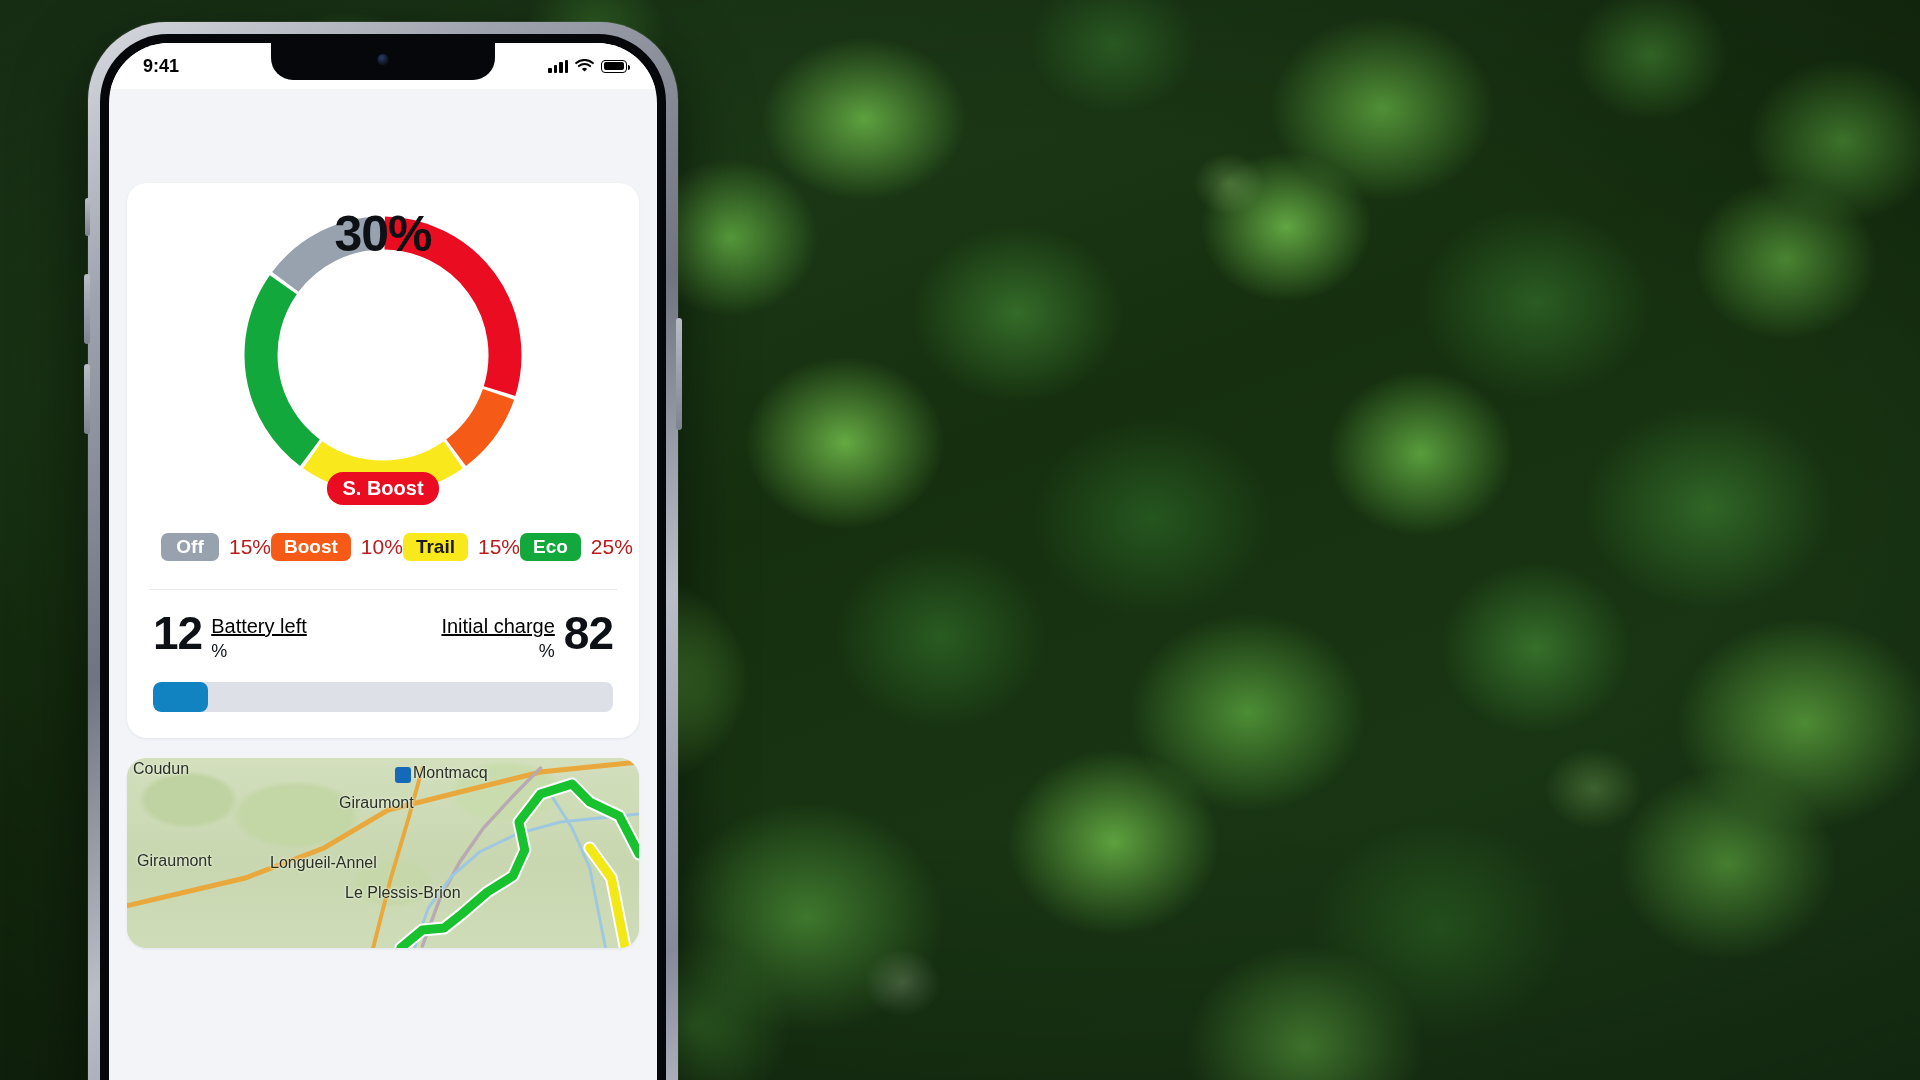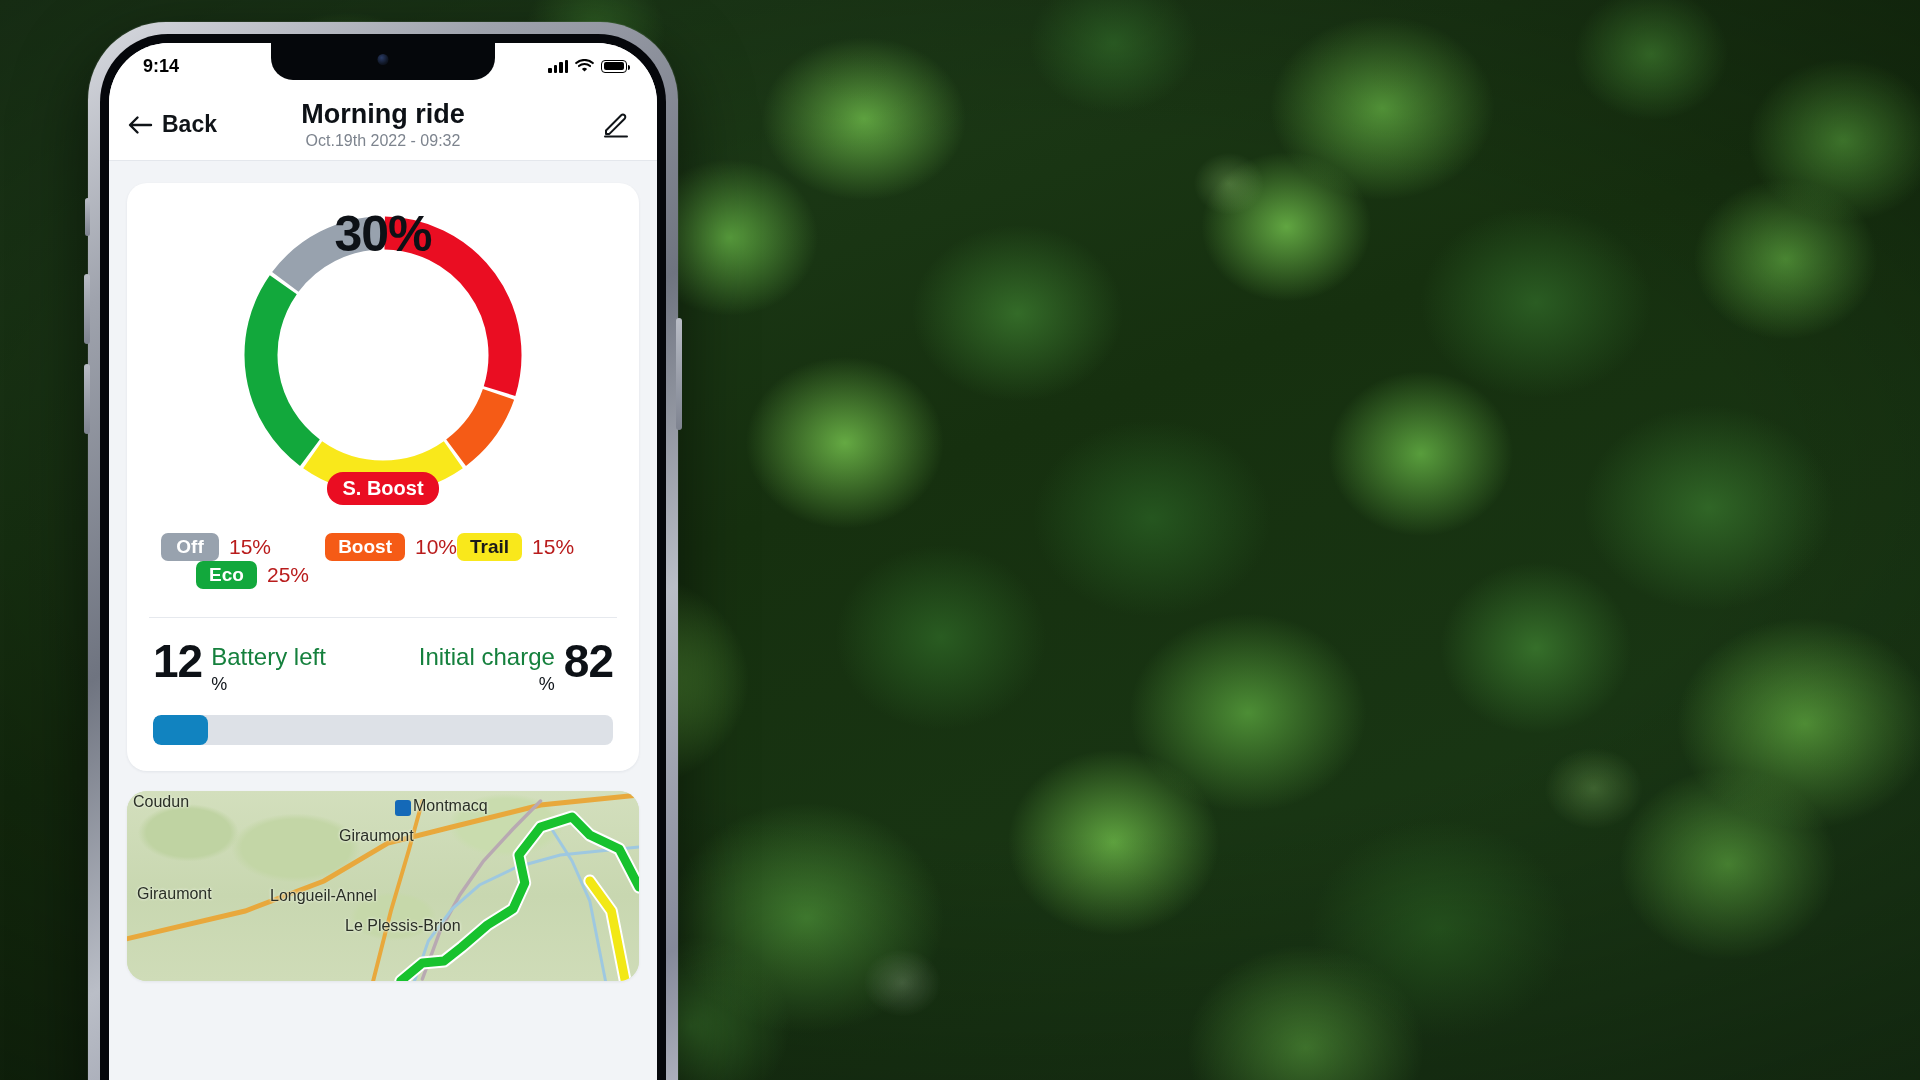--- a/index.html
+++ b/index.html
@@ -204,21 +204,21 @@
   #donut-percent { font-size: 50px; font-weight: bold; color: #0d1116; letter-spacing: -1px; }
   #donut-mode-badge {
     background: #ea0d22; color: #ffffff;
     font-size: 20px; font-weight: bold;
     padding: 5px 15px; border-radius: 16px;
   }
 
   
   #legend {
     display: grid;
-    grid-template-columns: 1fr 1fr 1fr;
+    grid-template-columns: 1fr 1fr 1fr 1fr;
     row-gap: 0;
     padding: 26px 34px 28px;
   }
   .legend-item { display: flex; align-items: center; gap: 10px; }
   .legend-item.right { justify-content: flex-end; }
   .legend-chip {
     color: #ffffff; font-size: 19px; font-weight: bold;
     padding: 3px 13px; border-radius: 7px; min-width: 58px; text-align: center;
   }
   .legend-chip.dark-text { color: #1a1a1a; }
@@ -227,21 +227,21 @@
   #card-divider { height: 1px; background: #e6e9ee; margin: 0 22px; }
 
   
   #battery-section { padding: 22px 26px 26px; }
   #battery-row { display: flex; align-items: flex-start; justify-content: space-between; }
   .batt-stat { display: flex; align-items: flex-start; gap: 9px; }
   .batt-stat.right { flex-direction: row; }
   .batt-num { font-size: 46px; font-weight: bold; color: #0d1116; line-height: .95; letter-spacing: -1px; }
   .batt-meta { padding-top: 3px; }
   .batt-meta.alignright { text-align: right; }
-  .batt-label { font-size: 24px; color: #15803d; line-height: 1.15; }
+  .batt-label { font-size: 20px; color: #000000; line-height: 1.15; text-decoration: underline; }
   .batt-unit { font-size: 18px; color: #10151b; margin-top: 3px; }
   #battery-progress-track {
     margin-top: 20px; height: 30px; border-radius: 8px;
     background: #dde1e7; position: relative; overflow: hidden;
   }
   #battery-progress-fill {
     height: 100%; background: #1183c0; border-radius: 8px;
   }
 
   
@@ -282,57 +282,39 @@
   <div class="side-btn" id="btn-power"></div>
 
   <div id="phone-frame">
     <div id="phone-screen">
 
       <div id="notch">
         <div id="notch-camera"></div>
       </div>
 
       <div id="status-bar">
-        <span>9:14</span>
+        <span>9:41</span>
         <span id="status-right">
           <span class="sig-bars">
             <i></i>
               <i></i>
               <i></i>
               <i></i>
           </span>
           <svg width="19" height="14" viewBox="0 0 19 14">
             <path d="M9.5 12.6 6.9 9.9a3.9 3.9 0 0 1 5.2 0Z" fill="#000"></path>
             <path d="M3.9 7.1a8.3 8.3 0 0 1 11.2 0" stroke="#000" stroke-width="2" fill="none" stroke-linecap="round"></path>
             <path d="M1.2 4.1a12.4 12.4 0 0 1 16.6 0" stroke="#000" stroke-width="2" fill="none" stroke-linecap="round"></path>
           </svg>
           <span class="batt">
               <i></i>
             </span>
         </span>
       </div>
 
-      <div id="nav-bar">
-        <div id="back-button">
-          <svg width="26" height="20" viewBox="0 0 26 20">
-            <path d="M10.5 2.5 3 10l7.5 7.5M3.4 10H24" stroke="#101418" stroke-width="2.4" fill="none" stroke-linecap="round" stroke-linejoin="round"></path>
-          </svg>
-          <span id="back-label">Back</span>
-        </div>
-        <div id="nav-title-block">
-          <div id="nav-title">Morning ride</div>
-          <div id="nav-subtitle">Oct.19th 2022 - 09:32</div>
-        </div>
-        <div id="edit-button">
-          <svg width="30" height="30" viewBox="0 0 30 30">
-            <path d="M5 22.5 20.2 7.3a2.4 2.4 0 0 1 3.4 3.4L8.4 25.9H5Z" stroke="#101418" stroke-width="2" fill="none" stroke-linejoin="round"></path>
-            <path d="M4 28.4h22" stroke="#101418" stroke-width="2" stroke-linecap="round"></path>
-          </svg>
-        </div>
-      </div>
 
       <div id="app-body">
 
 
         <div class="card" id="energy-card">
 
           <div id="donut-wrap">
             <div id="donut">
               <svg width="300" height="300" viewBox="0 0 300 300">
                 <g id="donut-segments" transform="rotate(-90 150 150)">

